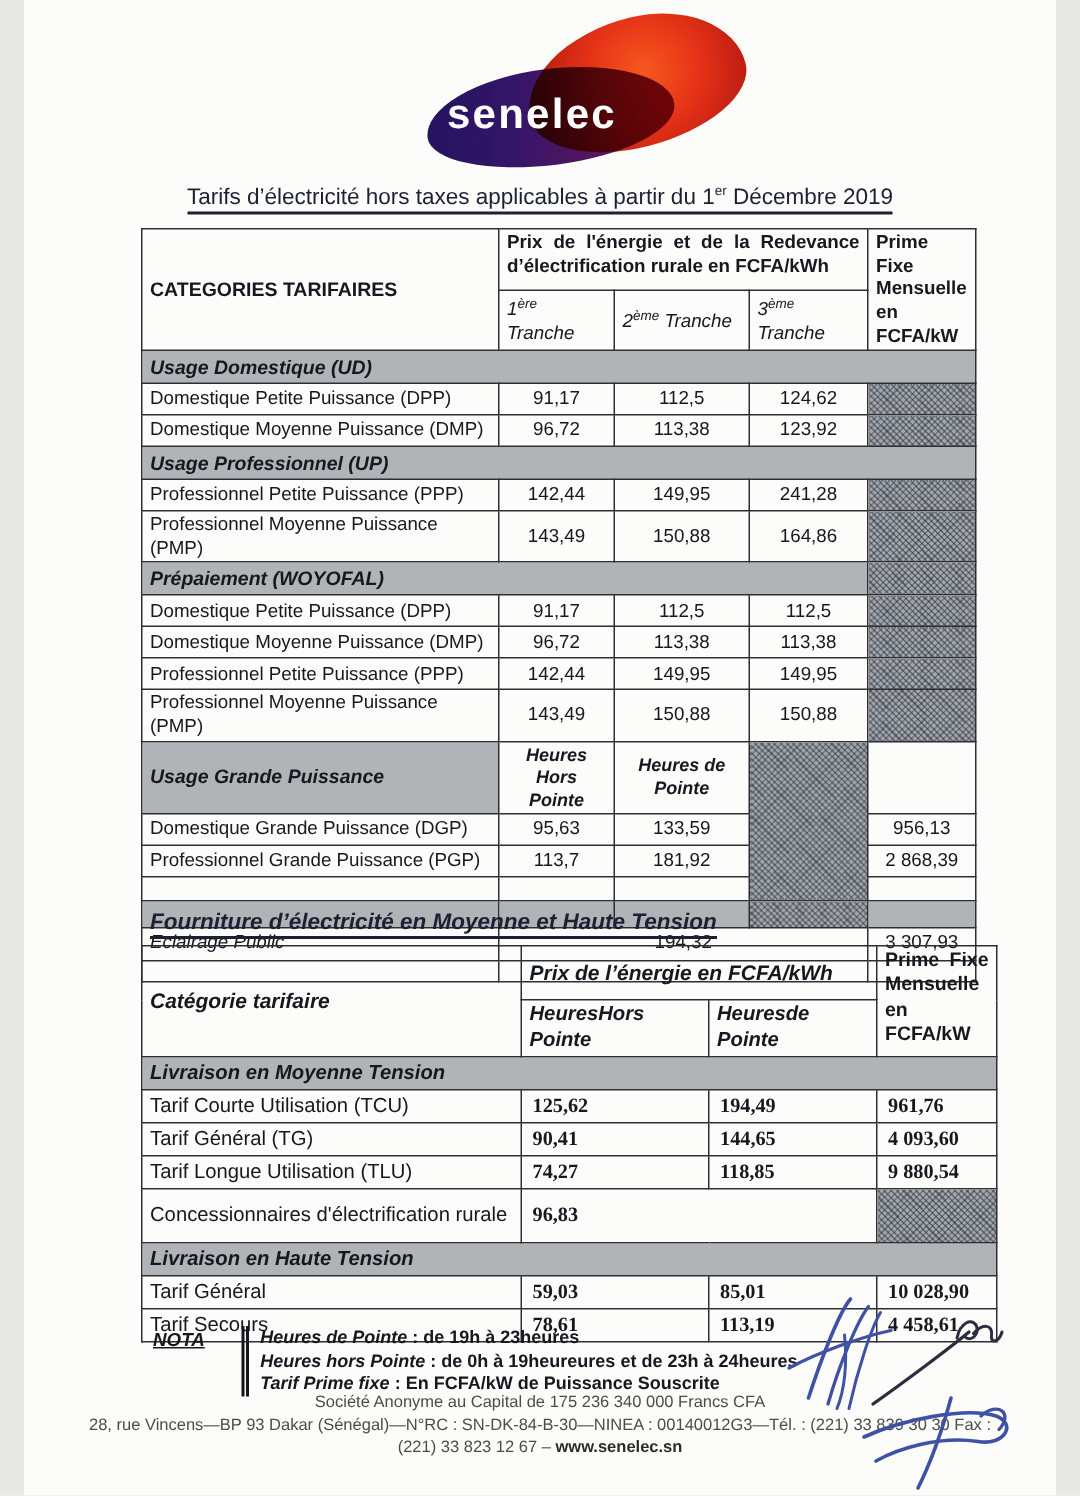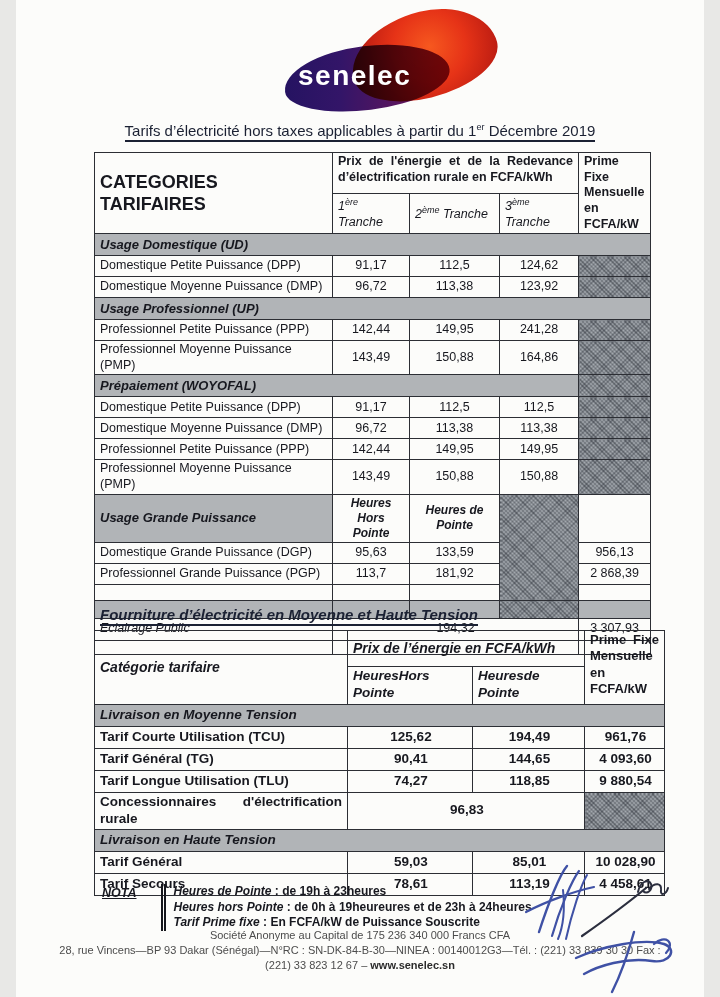--- a/index.html
+++ b/index.html
@@ -57,22 +57,22 @@
   
   .t1 { position:absolute; left:78px; top:152px; width:556px; }
   
   .sec2-title {
     position:absolute; left:84px; top:606px;
     font-size:15px; font-weight:bold; font-style:italic; color:#1b2133;
     border-bottom:2px solid #1b2133; padding-bottom:1px;
   }
   .t2 { position:absolute; left:78px; top:630px; width:570px; }
   .t2 td { font-size:13.5px; }
-  .t2 .lbl { font-weight:bold; }
-  .t2 .val { font-weight:bold; text-align:center; padding-left:7px; }
+  .t2 .lbl { font-weight:normal; }
+  .t2 .val { font-weight:bold; text-align:left; padding-left:7px;font-family:Liberation Serif, serif; }
   .split { display:flex; justify-content:flex-start; font-weight:bold; font-style:italic; }
   
   .nota { position:absolute; left:86px; top:884px; display:flex; align-items:flex-start; }
   .nota-label { font-weight:bold; font-style:italic; text-decoration:underline; font-size:12.5px; margin-right:24px; margin-top:2px; }
   .nota-lines { border-left:5px double #15161c; padding-left:8px; }
   .nota-line { font-size:12px; font-weight:bold; line-height:1.3; }
   .nota-line .lab { font-style:italic; }
   
   .footer { position:absolute; top:928px; left:0; width:100%; text-align:center;
             font-size:11px; color:#4c4c4c; line-height:1.35; }
@@ -99,21 +99,21 @@
   <table class="t1">
     <colgroup>
         <col style="width:238px">
         <col style="width:77px">
         <col style="width:90px">
         <col style="width:79px">
         <col style="width:72px">
       </colgroup>
     <tbody>
         <tr style="height:38px">
-      <td rowspan="2" class="bold" style="font-size:18px">CATEGORIES TARIFAIRES</td>
+      <td rowspan="2" class="bold" style="font-size:13px">CATEGORIES TARIFAIRES</td>
       <td colspan="3" class="hdr-just vtop">Prix de l'énergie et de la Redevance d’électrification rurale en FCFA/kWh</td>
       <td rowspan="2" class="bold vtop" style="font-size:12.5px">Prime Fixe Mensuelle en FCFA/kW</td>
     </tr>
     <tr style="height:34px">
       <td class="tranche"><span>1</span><sup>ère</sup><span> Tranche</span></td>
       <td class="tranche"><span>2</span><sup>ème</sup><span> Tranche</span></td>
       <td class="tranche"><span>3</span><sup>ème</sup><span> Tranche</span></td>
     </tr>
 
     <tr style="height:22px">

